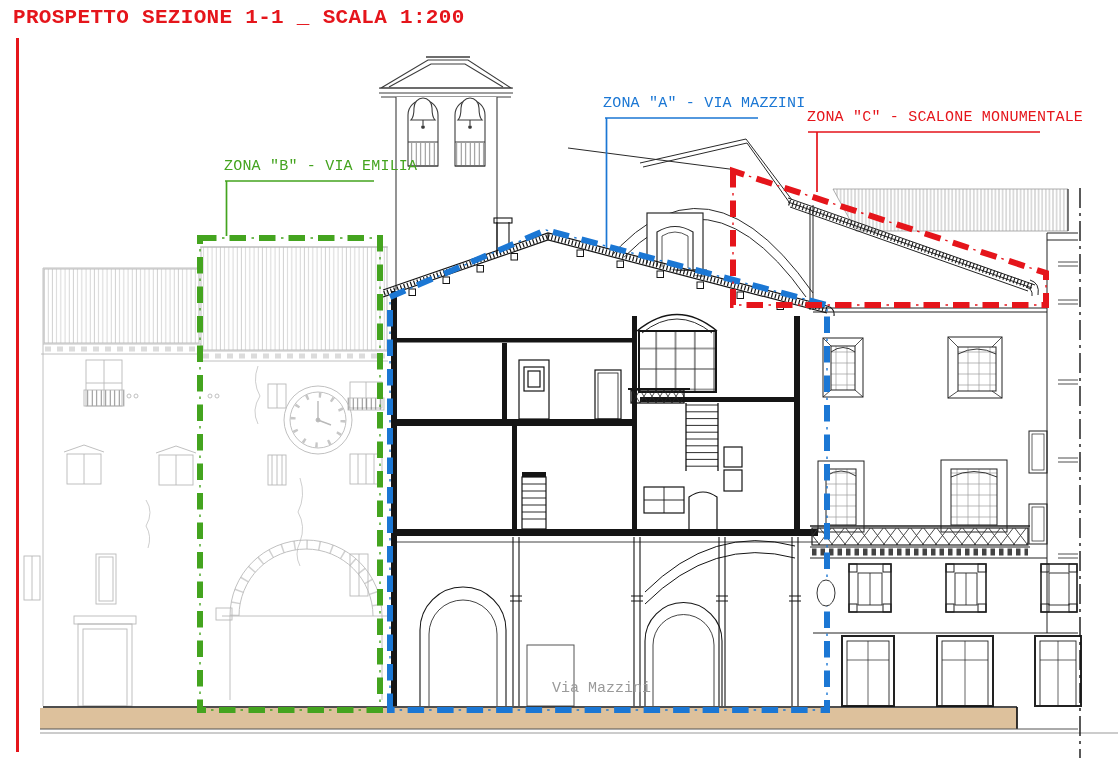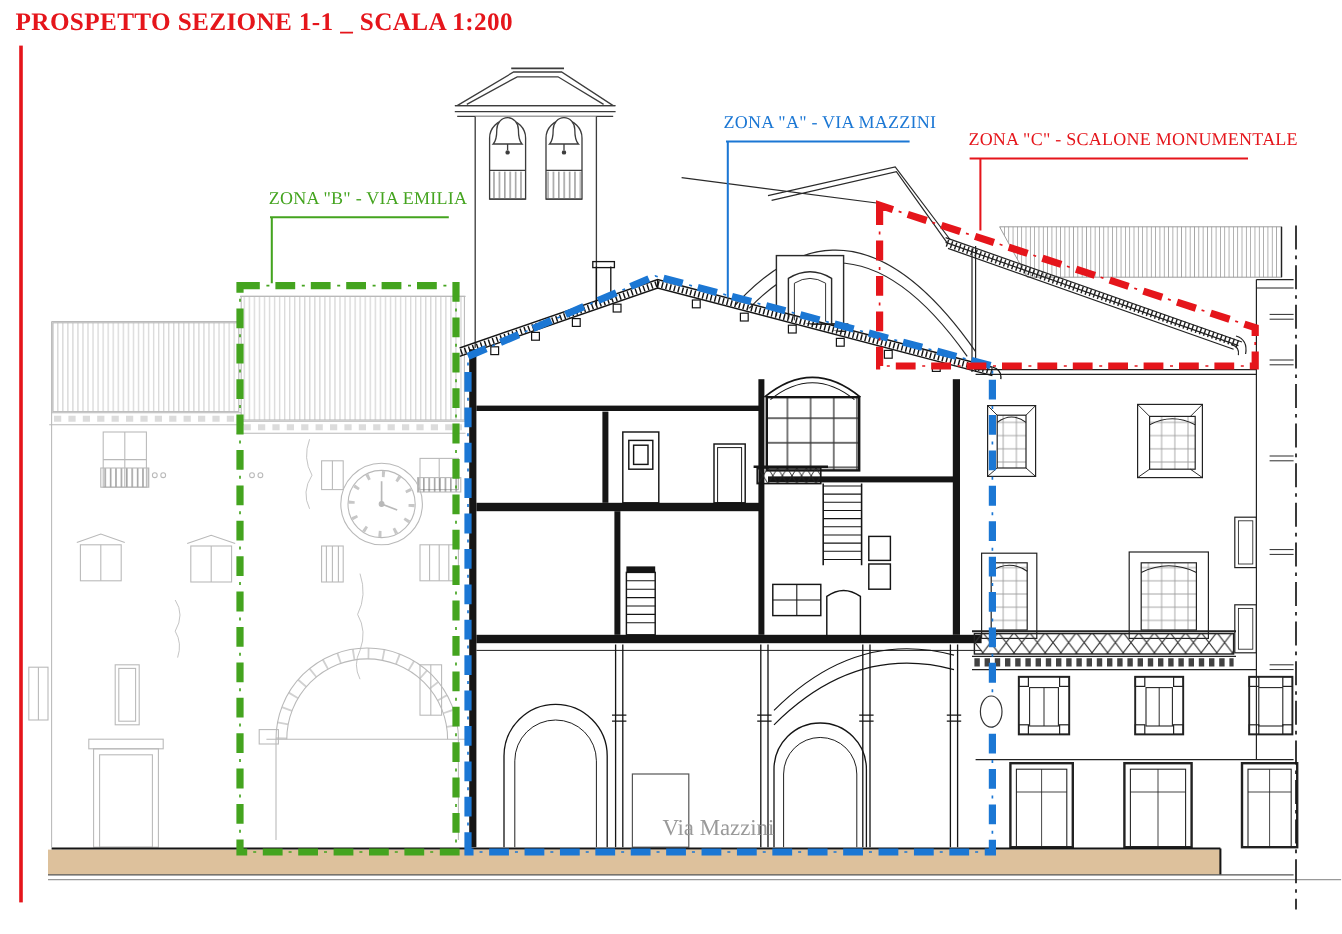--- a/index.html
+++ b/index.html
@@ -1,22 +1,22 @@
 <!DOCTYPE html>
 <html><head>
 <meta charset="utf-8">
 <style>
   html,body{margin:0;padding:0;background:#fff;}
   .stage{position:relative;width:1118px;height:778px;background:#fff;overflow:hidden;
-         font-family:Liberation Serif, serif;}
+         font-family:Liberation Mono, monospace;}
   .stage svg{position:absolute;left:0;top:0;}
   .accent-bar{position:absolute;left:16px;top:38px;width:3px;height:714px;}
   .title{position:absolute;left:13px;top:6px;font-size:21px;font-weight:bold;letter-spacing:.3px;white-space:nowrap;}
   .zlabel{position:absolute;font-size:15px;letter-spacing:.2px;white-space:nowrap;}
-  .street{position:absolute;left:552px;top:680px;font-size:19px;white-space:nowrap;}
+  .street{position:absolute;left:552px;top:680px;font-size:15px;white-space:nowrap;}
 </style>
 </head>
 <body>
 
 <div class="stage">
 
   <div class="accent-bar" style="background: rgb(229, 21, 27);"></div>
   <div class="title" style="color: rgb(229, 21, 27);">PROSPETTO SEZIONE 1-1 _ SCALA 1:200</div>
 
   <svg width="1118" height="778" viewBox="0 0 1118 778">

